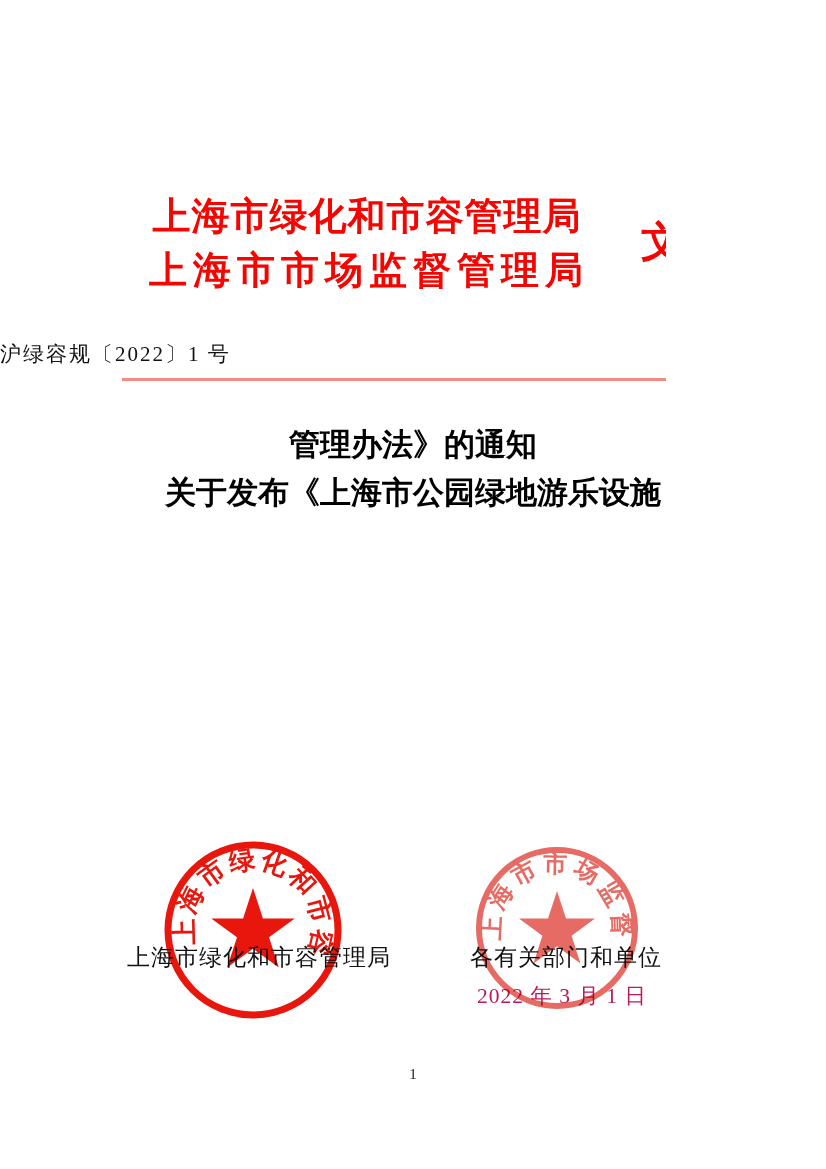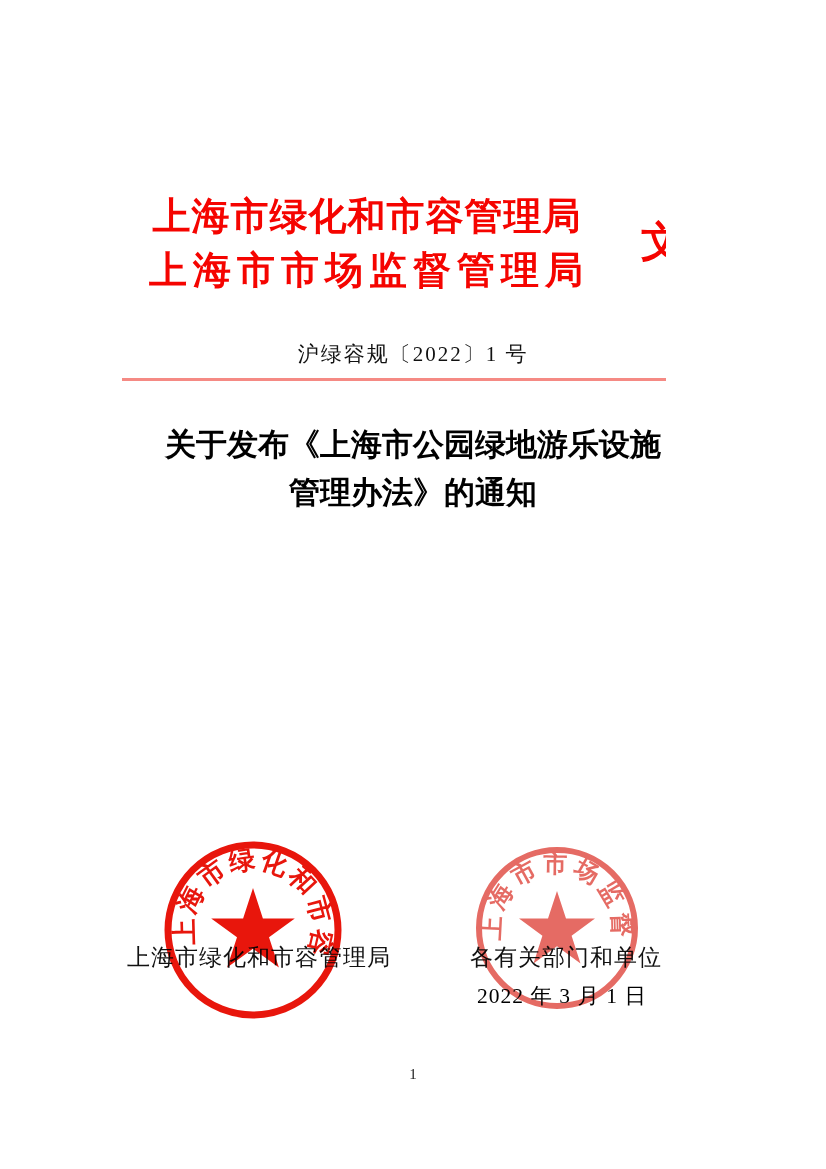--- a/index.html
+++ b/index.html
@@ -47,21 +47,20 @@
     white-space: nowrap;
     margin-left: 37px;
   }
 
   
   .doc-number {
     position: absolute;
     top: 340px;
     left: 0;
     width: 826px;
-    text-align: center;
     font-size: 21px;
     letter-spacing: 2px;
     color: #111;
   }
   .red-rule {
     position: absolute;
     top: 378px;
     left: 122px;
     width: 586px;
     height: 3px;
@@ -116,21 +115,21 @@
     color: #111;
   }
   .sig-date {
     position: absolute;
     top: 981px;
     left: 477px;
     font-size: 21.5px;
     letter-spacing: 1px;
     white-space: nowrap;
     z-index: 2;
-    color: #000000;
+    color: #be185d;
   }
   .seal {
     position: absolute;
     z-index: 3;
     mix-blend-mode: multiply;
   }
   .seal-left  { top: 835px; left: 158px; }
   .seal-right { top: 843px; left: 472px; opacity: 0.82; }
   .seal text {
     font-family: "Liberation Serif", "DejaVu Serif", serif;
@@ -157,22 +156,22 @@
     <div class="agency-line1">上海市绿化和市容管理局</div>
     <div class="agency-line2">上海市市场监督管理局</div>
   </div>
   <div class="doc-type">文 件</div>
 
   <div class="doc-number">沪绿容规〔2022〕1 号</div>
 
   <div class="red-rule"></div>
 
   <div class="title">
+    <div>管理办法》的通知</div>
     <div>关于发布《上海市公园绿地游乐设施</div>
-    <div>管理办法》的通知</div>
   </div>
 
   <div class="body-text">
   </div>
 
   <div class="sig-name-left">上海市绿化和市容管理局</div>
   <div class="sig-name-right">各有关部门和单位</div>
   <div class="sig-date">2022 年 3 月 1 日</div>
 
   <svg class="seal seal-left" width="190" height="190" viewBox="0 0 190 190">

